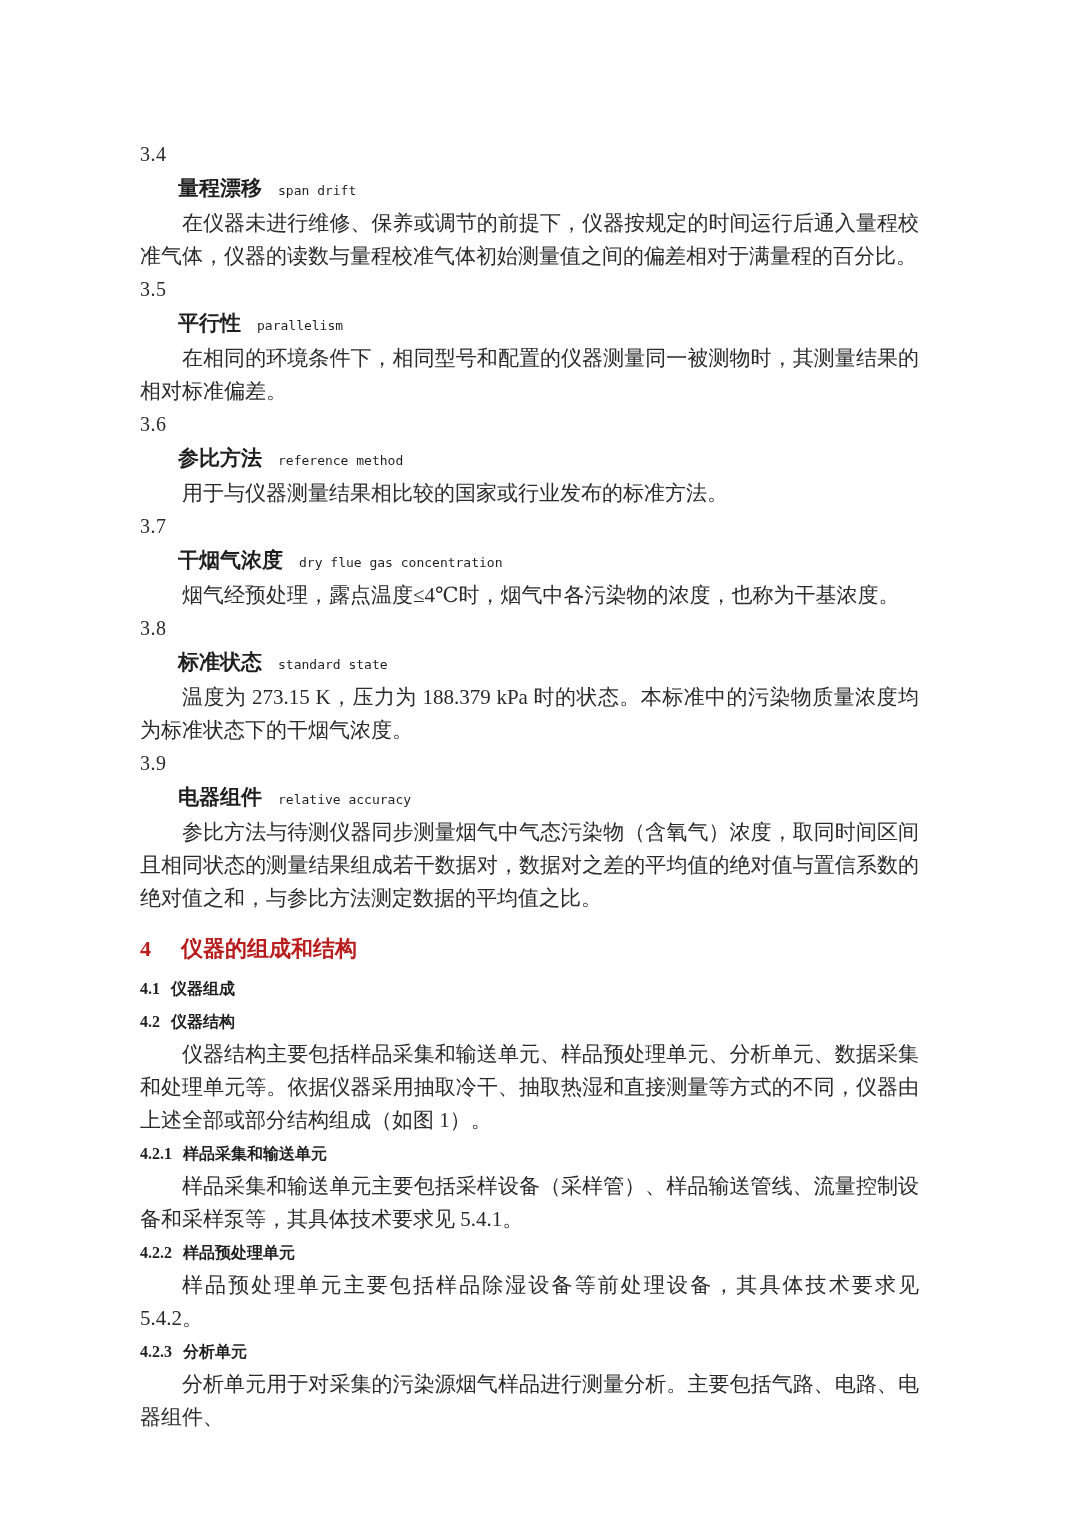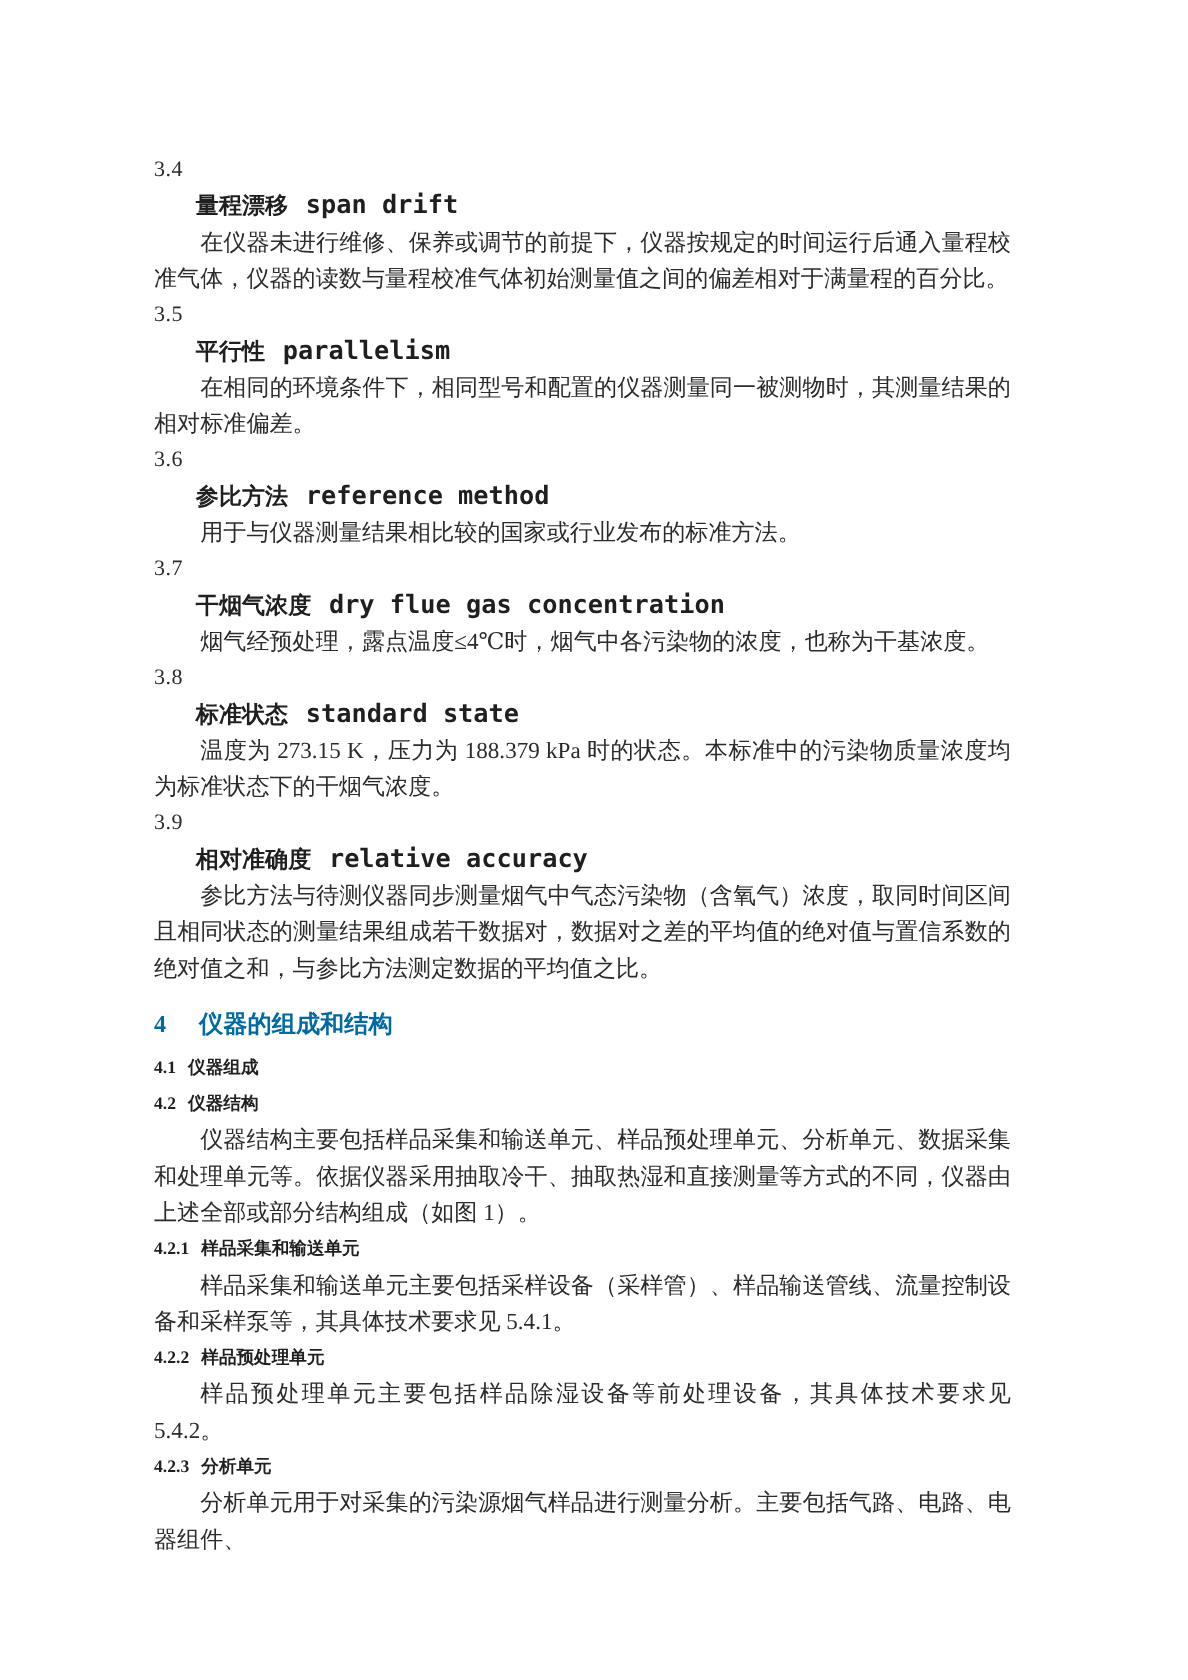--- a/index.html
+++ b/index.html
@@ -28,43 +28,43 @@
     margin: 0;
     line-height: 33px;
     padding-left: 38px;
     font-size: 21px;
     font-weight: bold;
     font-family: "Liberation Sans", "DejaVu Sans", sans-serif;
     color: #1f1f1f;
   }
   .term .term-en {
     font-family: "DejaVu Sans Mono", "Liberation Mono", monospace;
-    font-size: 23px;
+    font-size: 13px;
     margin-left: 16px;
-    font-weight: bold;
+    font-weight: normal;
   }
   .para {
     margin: 0;
     font-size: 21px;
     line-height: 33px;
     text-indent: 2em;
     text-align: justify;
     font-family: "Liberation Serif", "DejaVu Serif", serif;
   }
   .para sub {
     font-size: 0.62em;
     line-height: 0;
   }
   .h1 {
     margin: 17px 0 7px 0;
     font-size: 22px;
     line-height: 33px;
     font-weight: bold;
     font-family: "Liberation Sans", "DejaVu Sans", sans-serif;
-    color: #0369a1;
+    color: #b91c1c;
   }
   .h1 .num { margin-right: 30px; font-family: "Liberation Serif", serif; font-weight: bold; }
   .h2, .h3 {
     margin: 0;
     font-size: 16px;
     line-height: 33px;
     font-weight: bold;
     font-family: "Liberation Sans", "DejaVu Sans", sans-serif;
     color: #1f1f1f;
   }
@@ -89,21 +89,21 @@
 
   <p class="clause-num">3.7</p>
   <p class="term"><span>干烟气浓度</span><span class="term-en">dry flue gas concentration</span></p>
   <p class="para">烟气经预处理，露点温度≤4℃时，烟气中各污染物的浓度，也称为干基浓度。</p>
 
   <p class="clause-num">3.8</p>
   <p class="term"><span>标准状态</span><span class="term-en">standard state</span></p>
   <p class="para">温度为 273.15 K，压力为 188.379 kPa 时的状态。本标准中的污染物质量浓度均为标准状态下的干烟气浓度。</p>
 
   <p class="clause-num">3.9</p>
-  <p class="term"><span>相对准确度</span><span class="term-en">relative accuracy</span></p>
+  <p class="term"><span>电器组件</span><span class="term-en">relative accuracy</span></p>
   <p class="para">参比方法与待测仪器同步测量烟气中气态污染物（含氧气）浓度，取同时间区间且相同状态的测量结果组成若干数据对，数据对之差的平均值的绝对值与置信系数的绝对值之和，与参比方法测定数据的平均值之比。</p>
 
   <p class="h1"><span class="num">4</span><span>仪器的组成和结构</span></p>
 
   <p class="h2"><span class="num">4.1</span><span>仪器组成</span></p>
 
   <p class="h2"><span class="num">4.2</span><span>仪器结构</span></p>
   <p class="para">仪器结构主要包括样品采集和输送单元、样品预处理单元、分析单元、数据采集和处理单元等。依据仪器采用抽取冷干、抽取热湿和直接测量等方式的不同，仪器由上述全部或部分结构组成（如图 1）。</p>
 
   <p class="h3"><span class="num">4.2.1</span><span>样品采集和输送单元</span></p>

